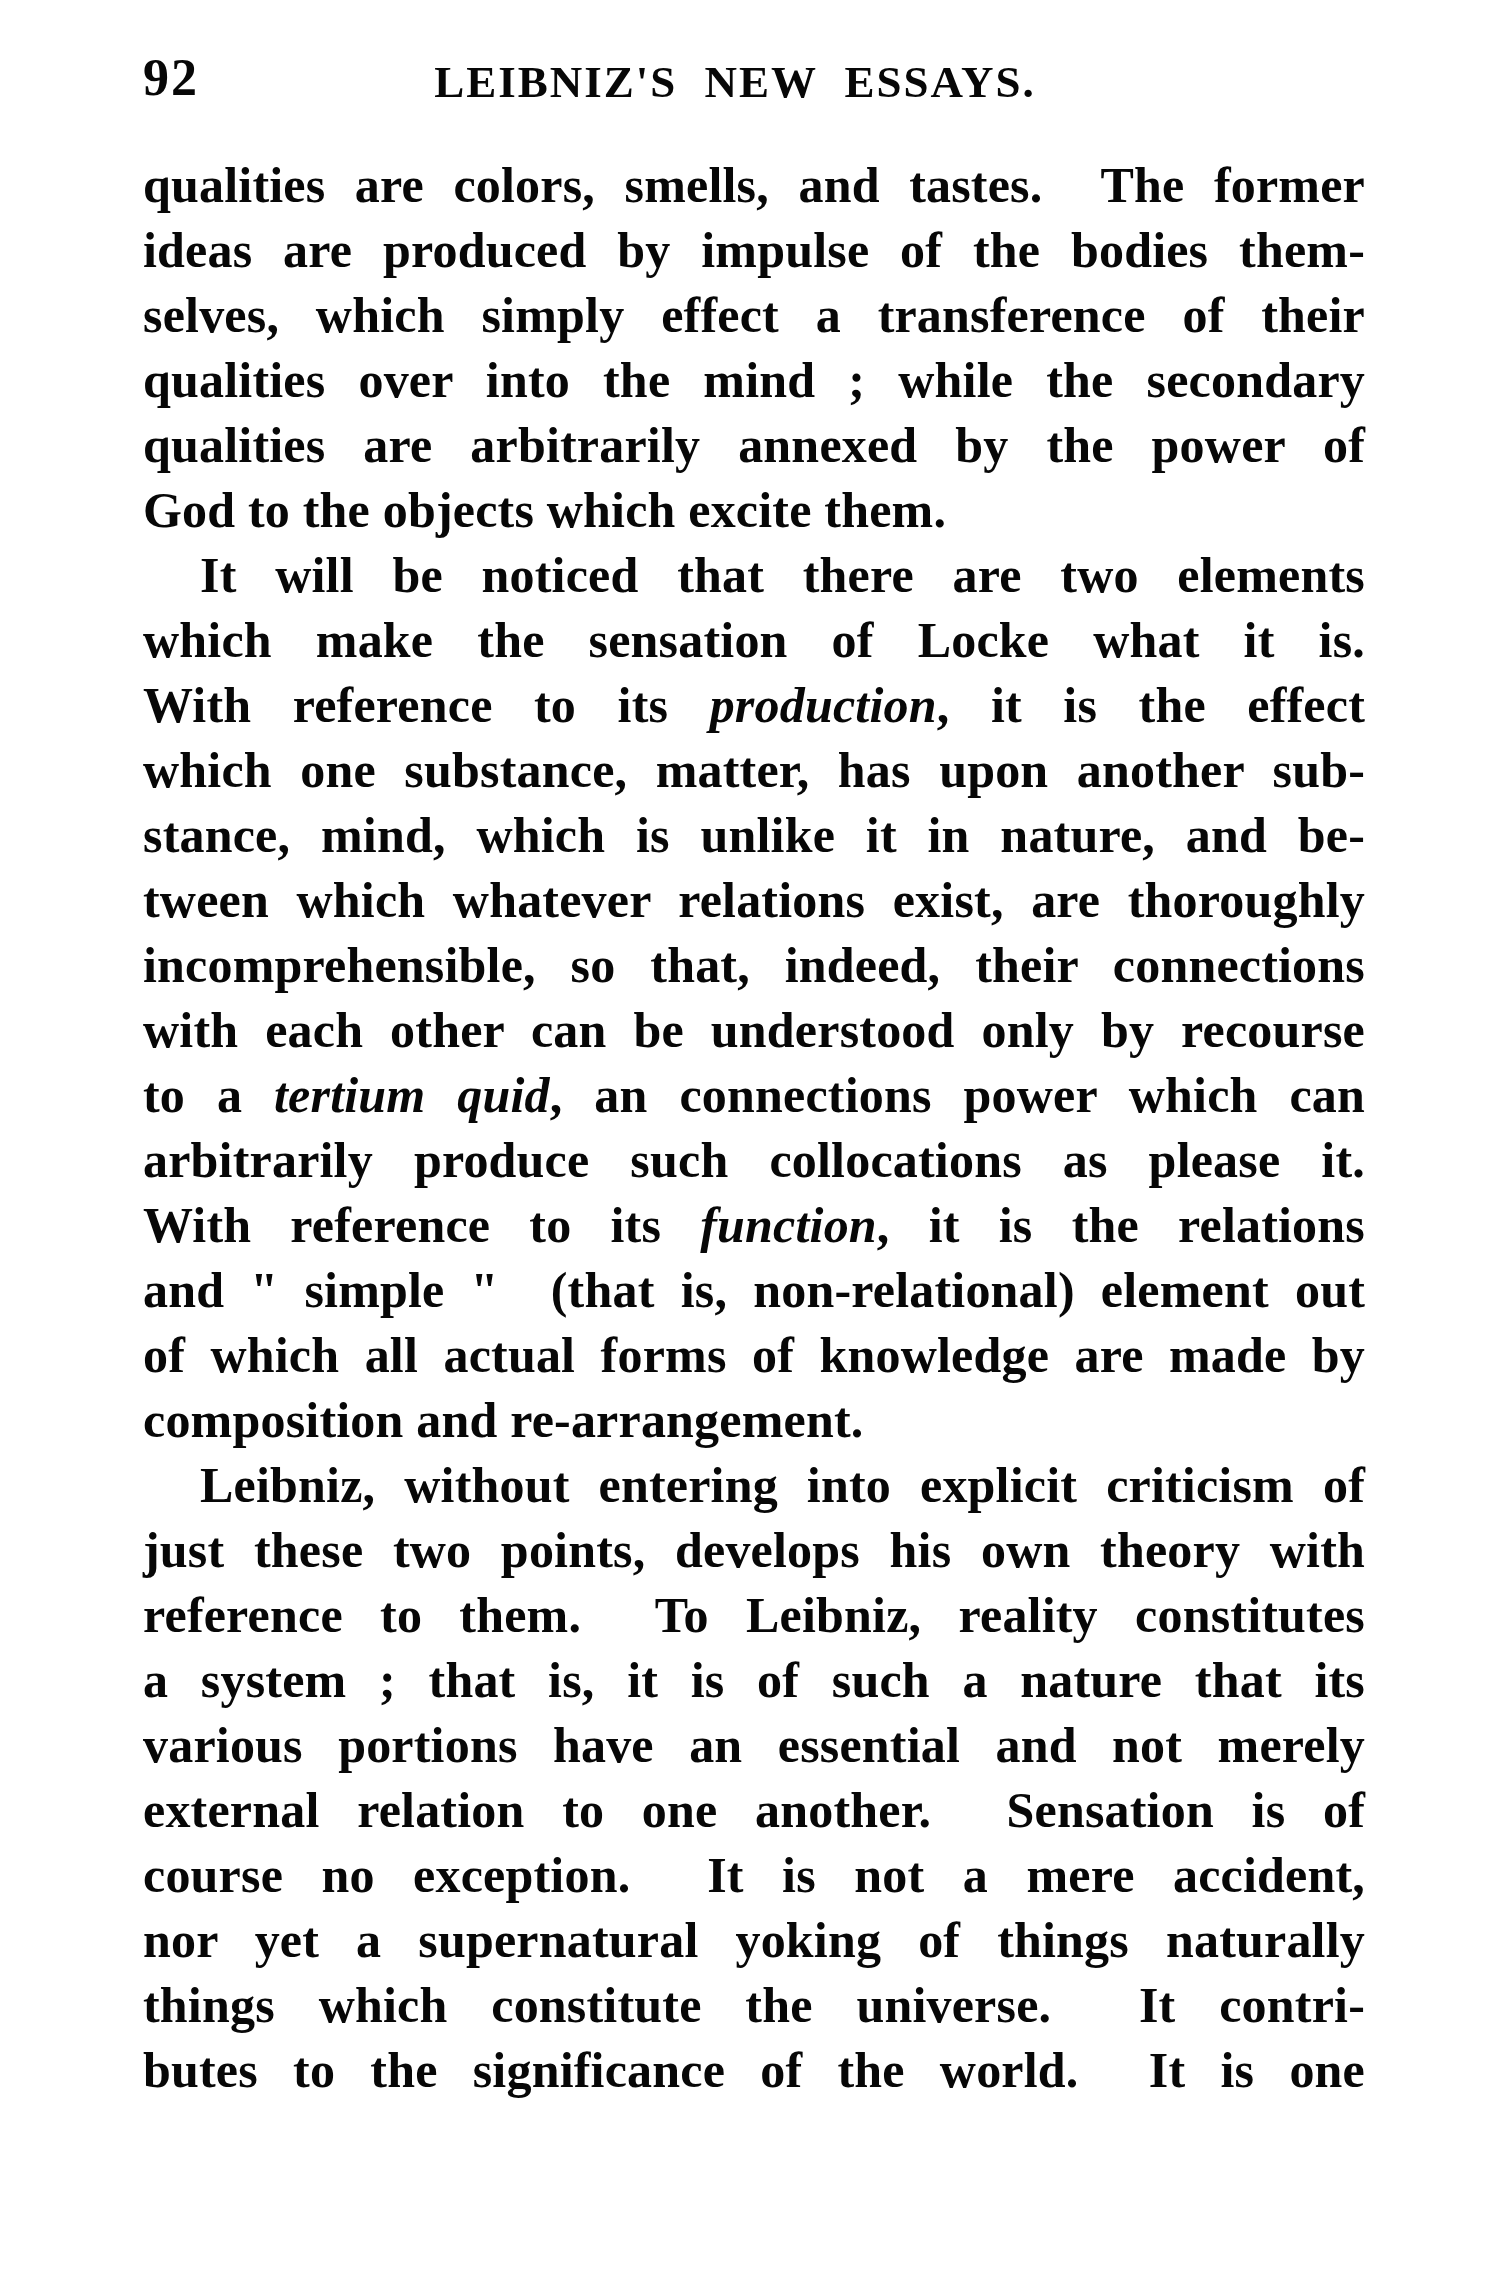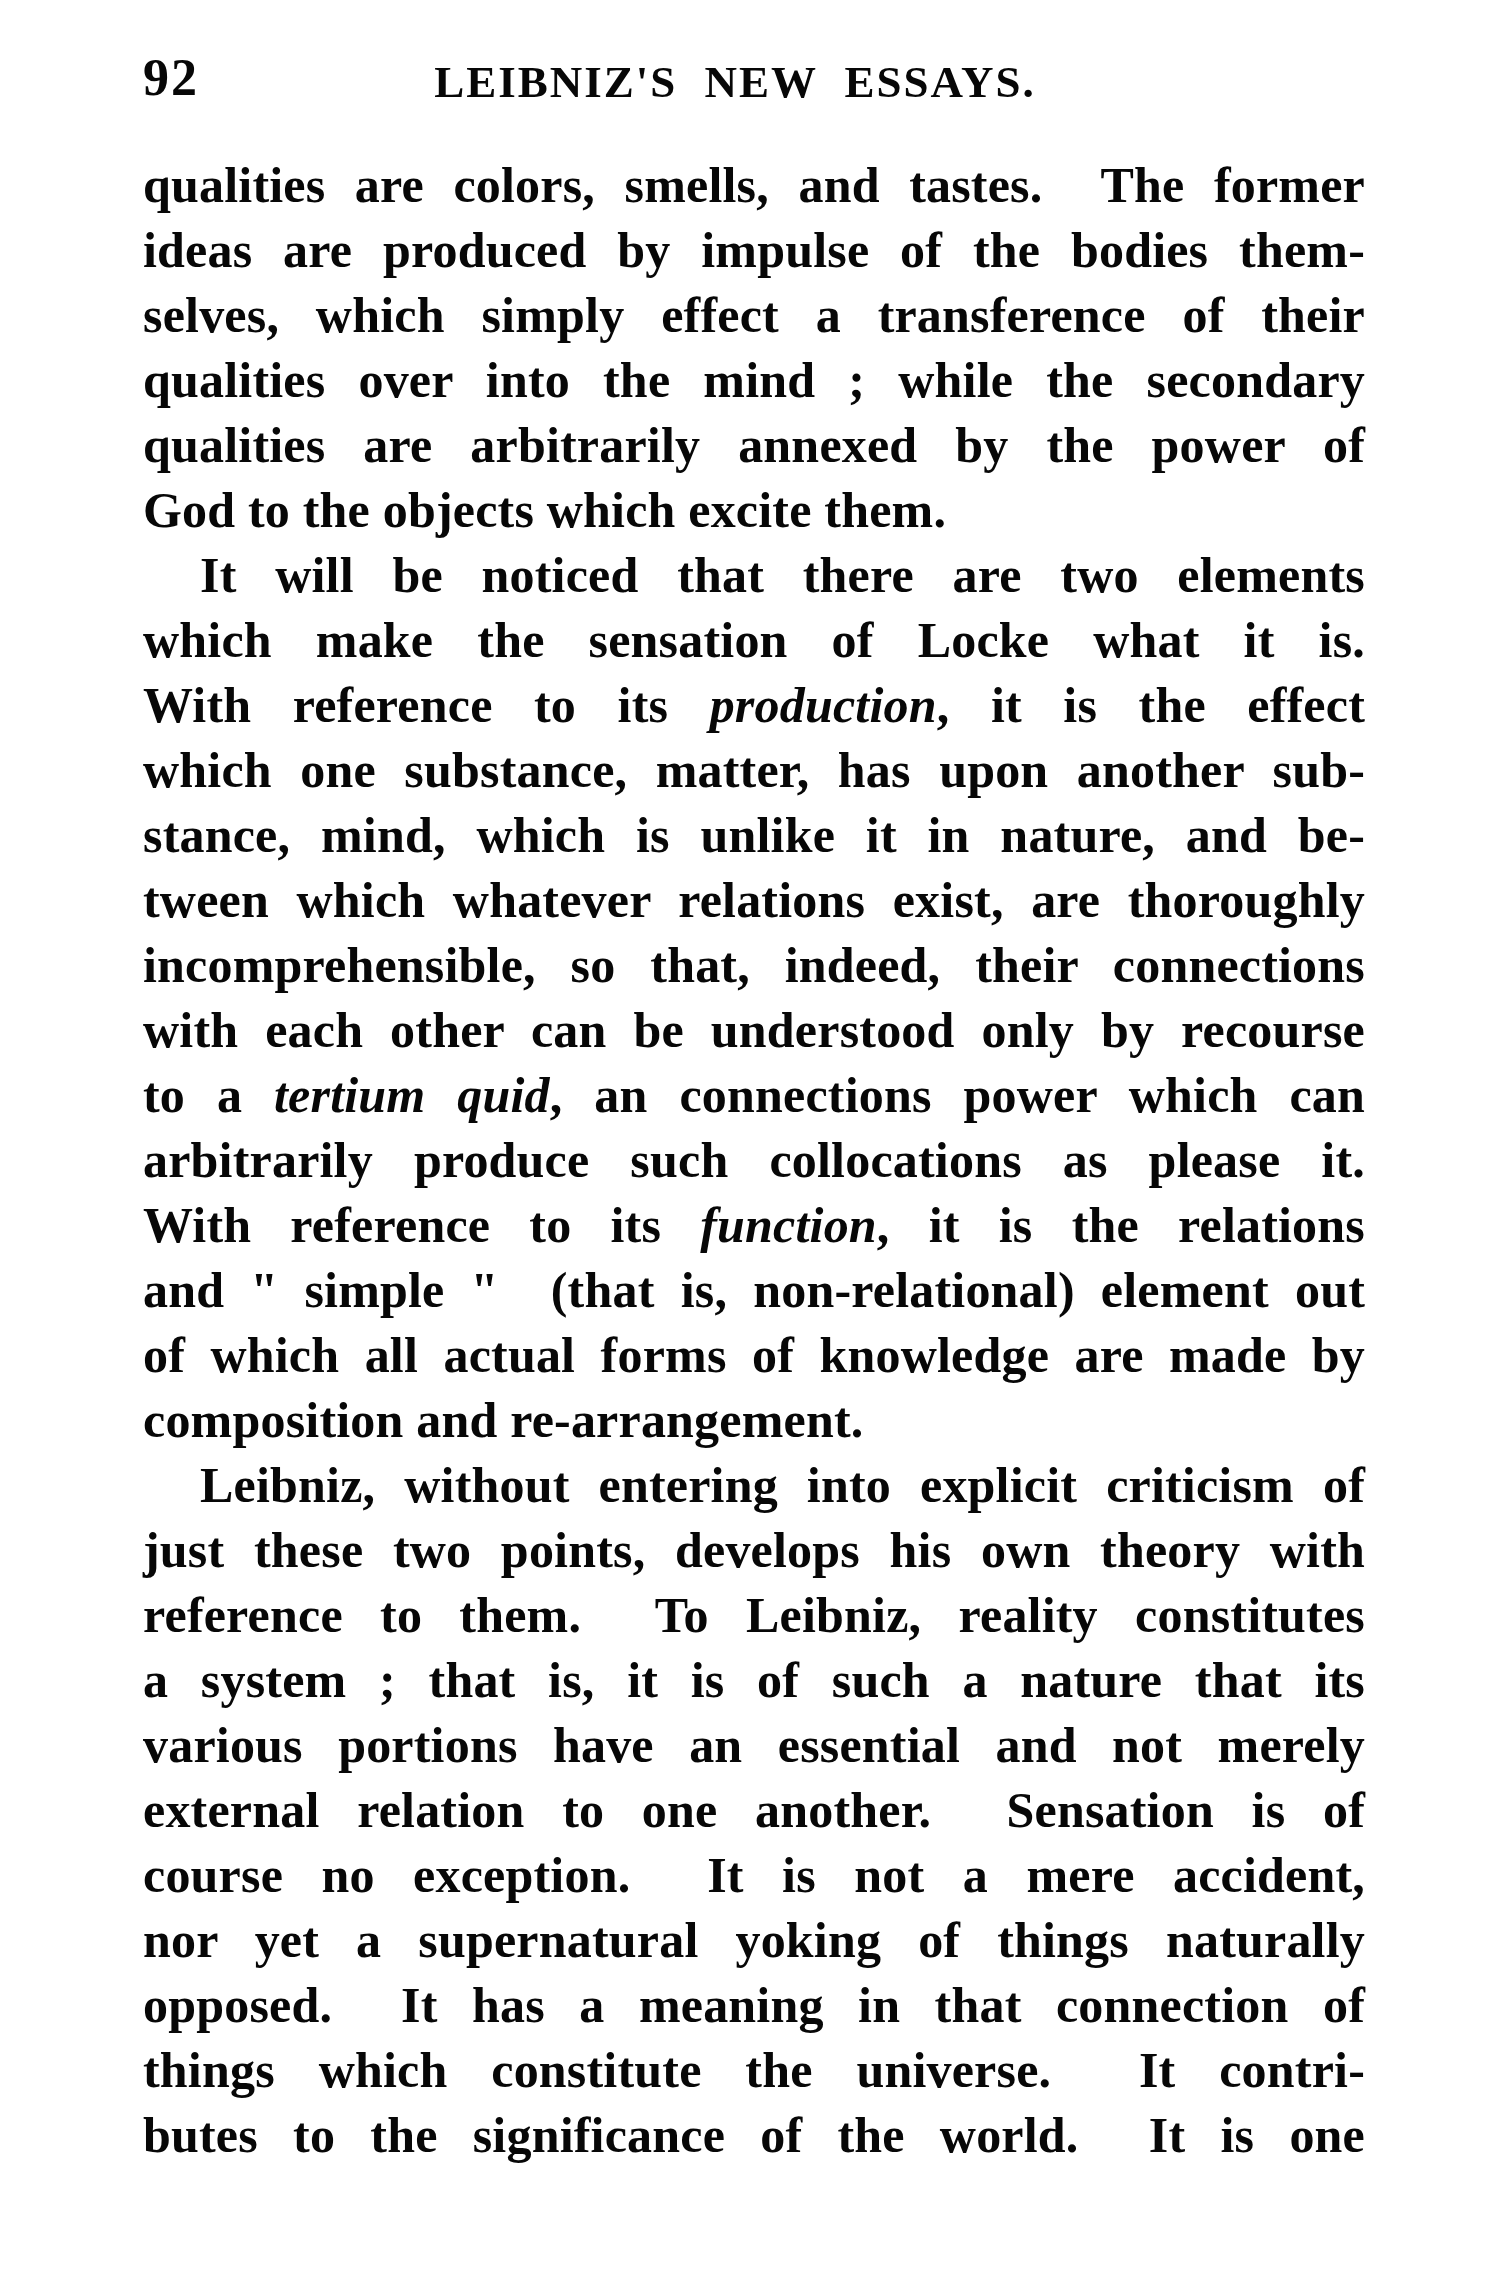--- a/index.html
+++ b/index.html
@@ -91,16 +91,15 @@
     <div class="line"><span>of which all actual forms of knowledge are made by</span></div>
     <div class="line end"><span>composition and re-arrangement.</span></div>
     <div class="line indent"><span>Leibniz, without entering into explicit criticism of</span></div>
     <div class="line"><span>just these two points, develops his own theory with</span></div>
     <div class="line"><span>reference to them.&nbsp; To Leibniz, reality constitutes</span></div>
     <div class="line"><span>a system ; that is, it is of such a nature that its</span></div>
     <div class="line"><span>various portions have an essential and not merely</span></div>
     <div class="line"><span>external relation to one another.&nbsp; Sensation is of</span></div>
     <div class="line"><span>course no exception.&nbsp; It is not a mere accident,</span></div>
     <div class="line"><span>nor yet a supernatural yoking of things naturally</span></div>
-    <div class="line"><span>opposed.&nbsp; It has a meaning in that connection of</span></div>
     <div class="line"><span>things which constitute the universe.&nbsp; It contri-</span></div>
     <div class="line"><span>butes to the significance of the world.&nbsp; It is one</span></div>
   </div>
 
 </body></html>

